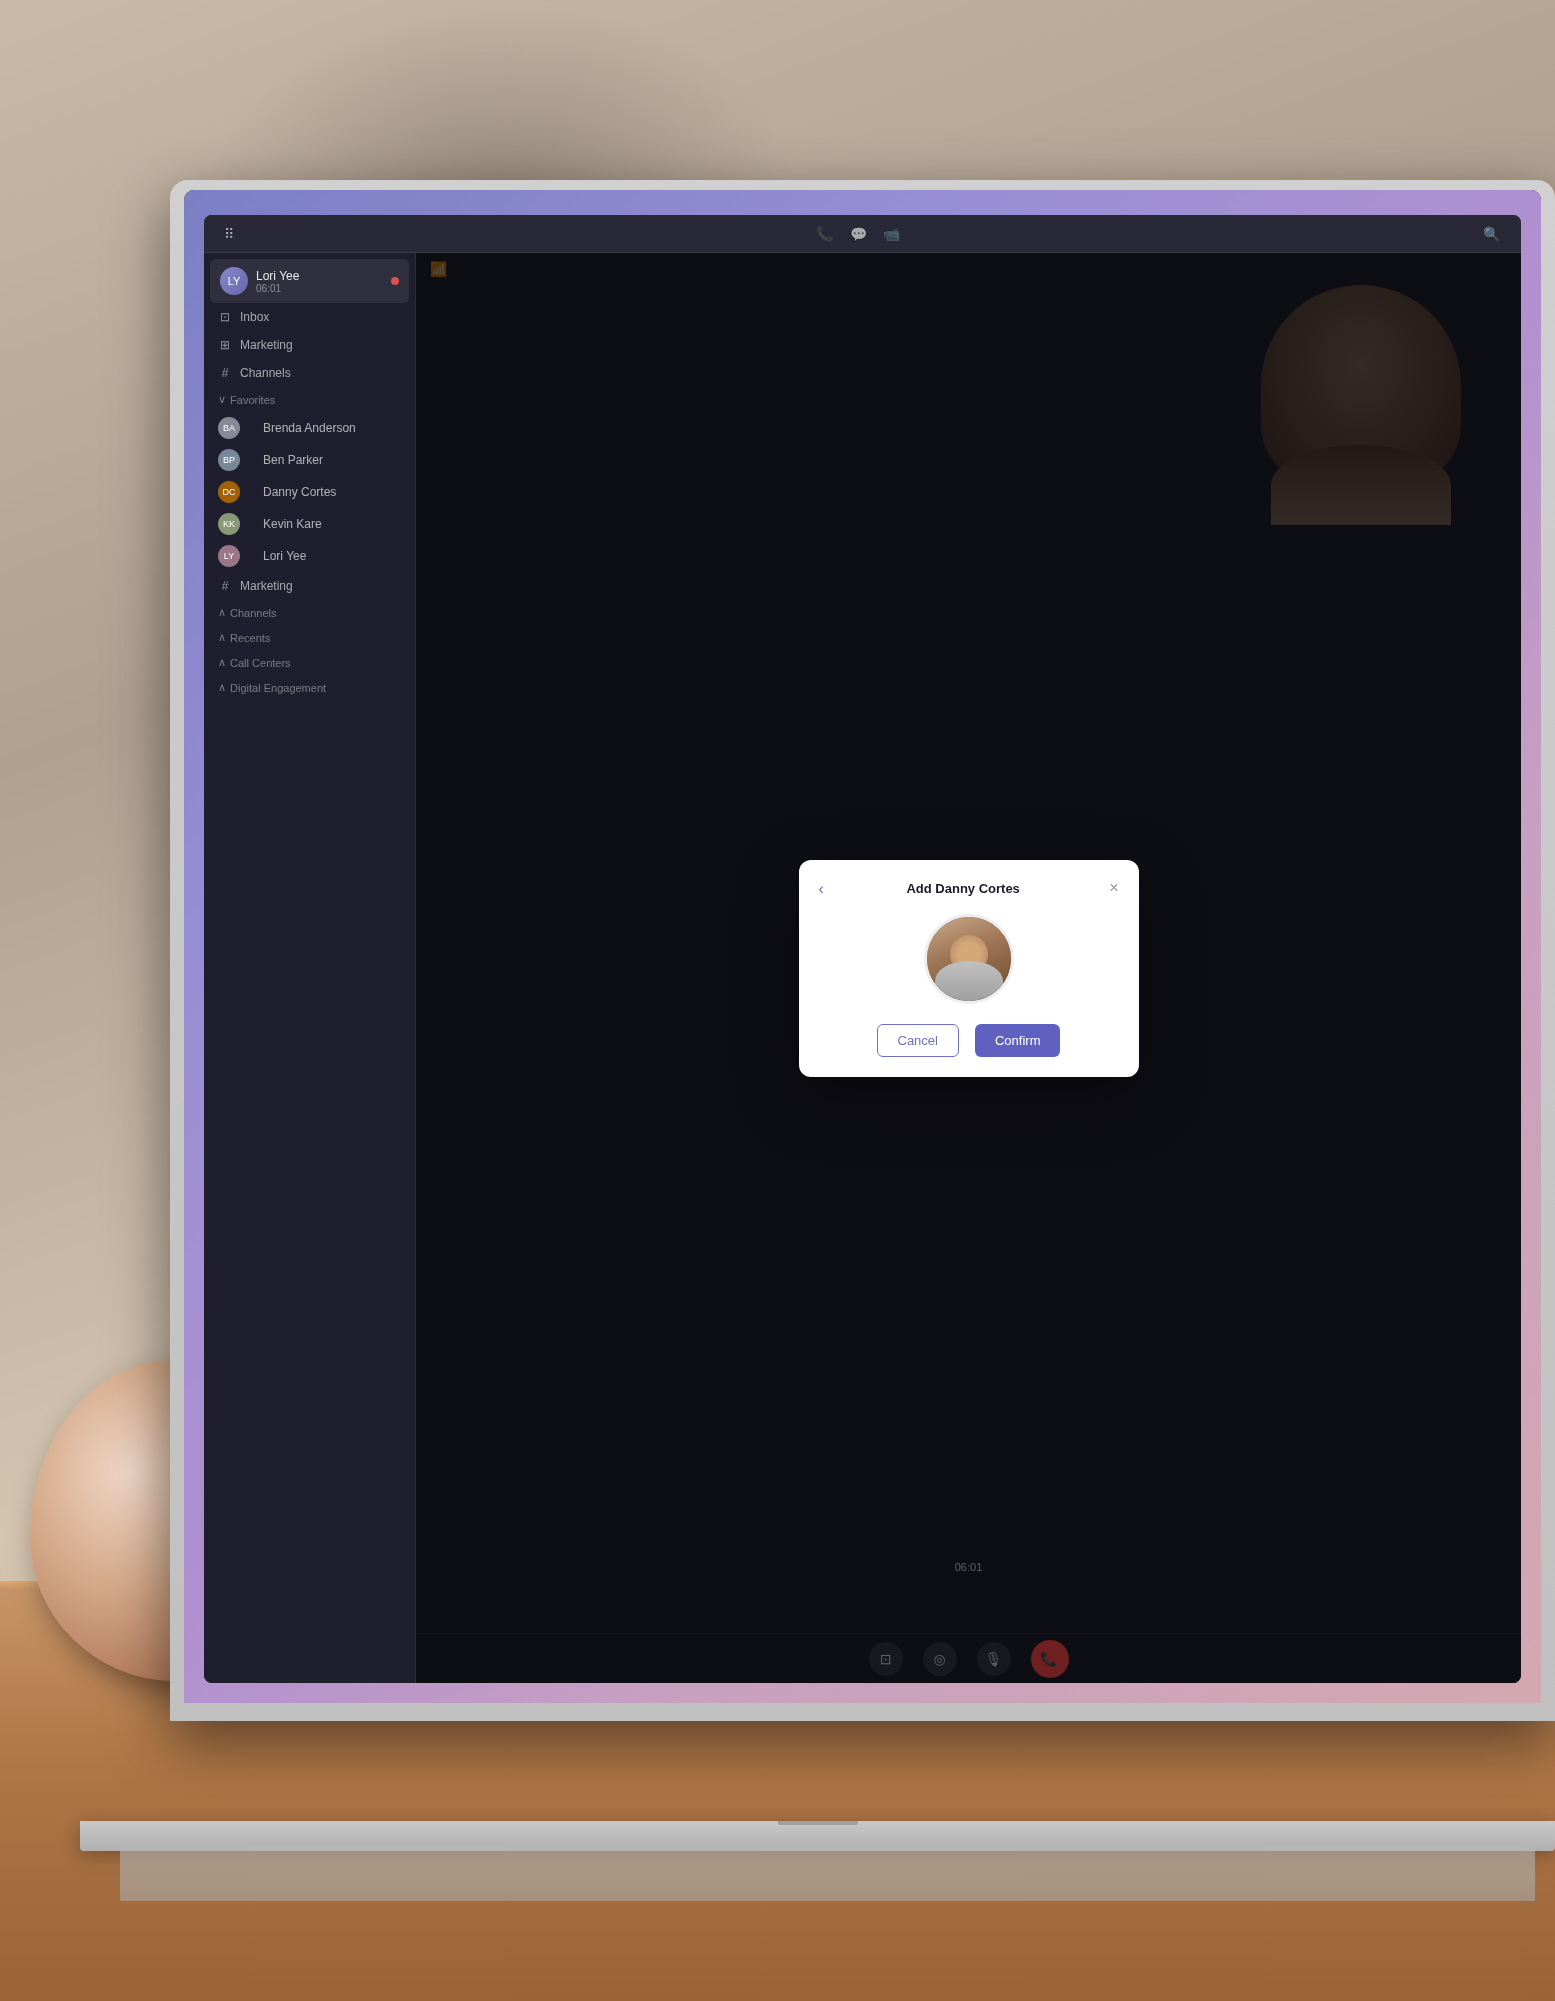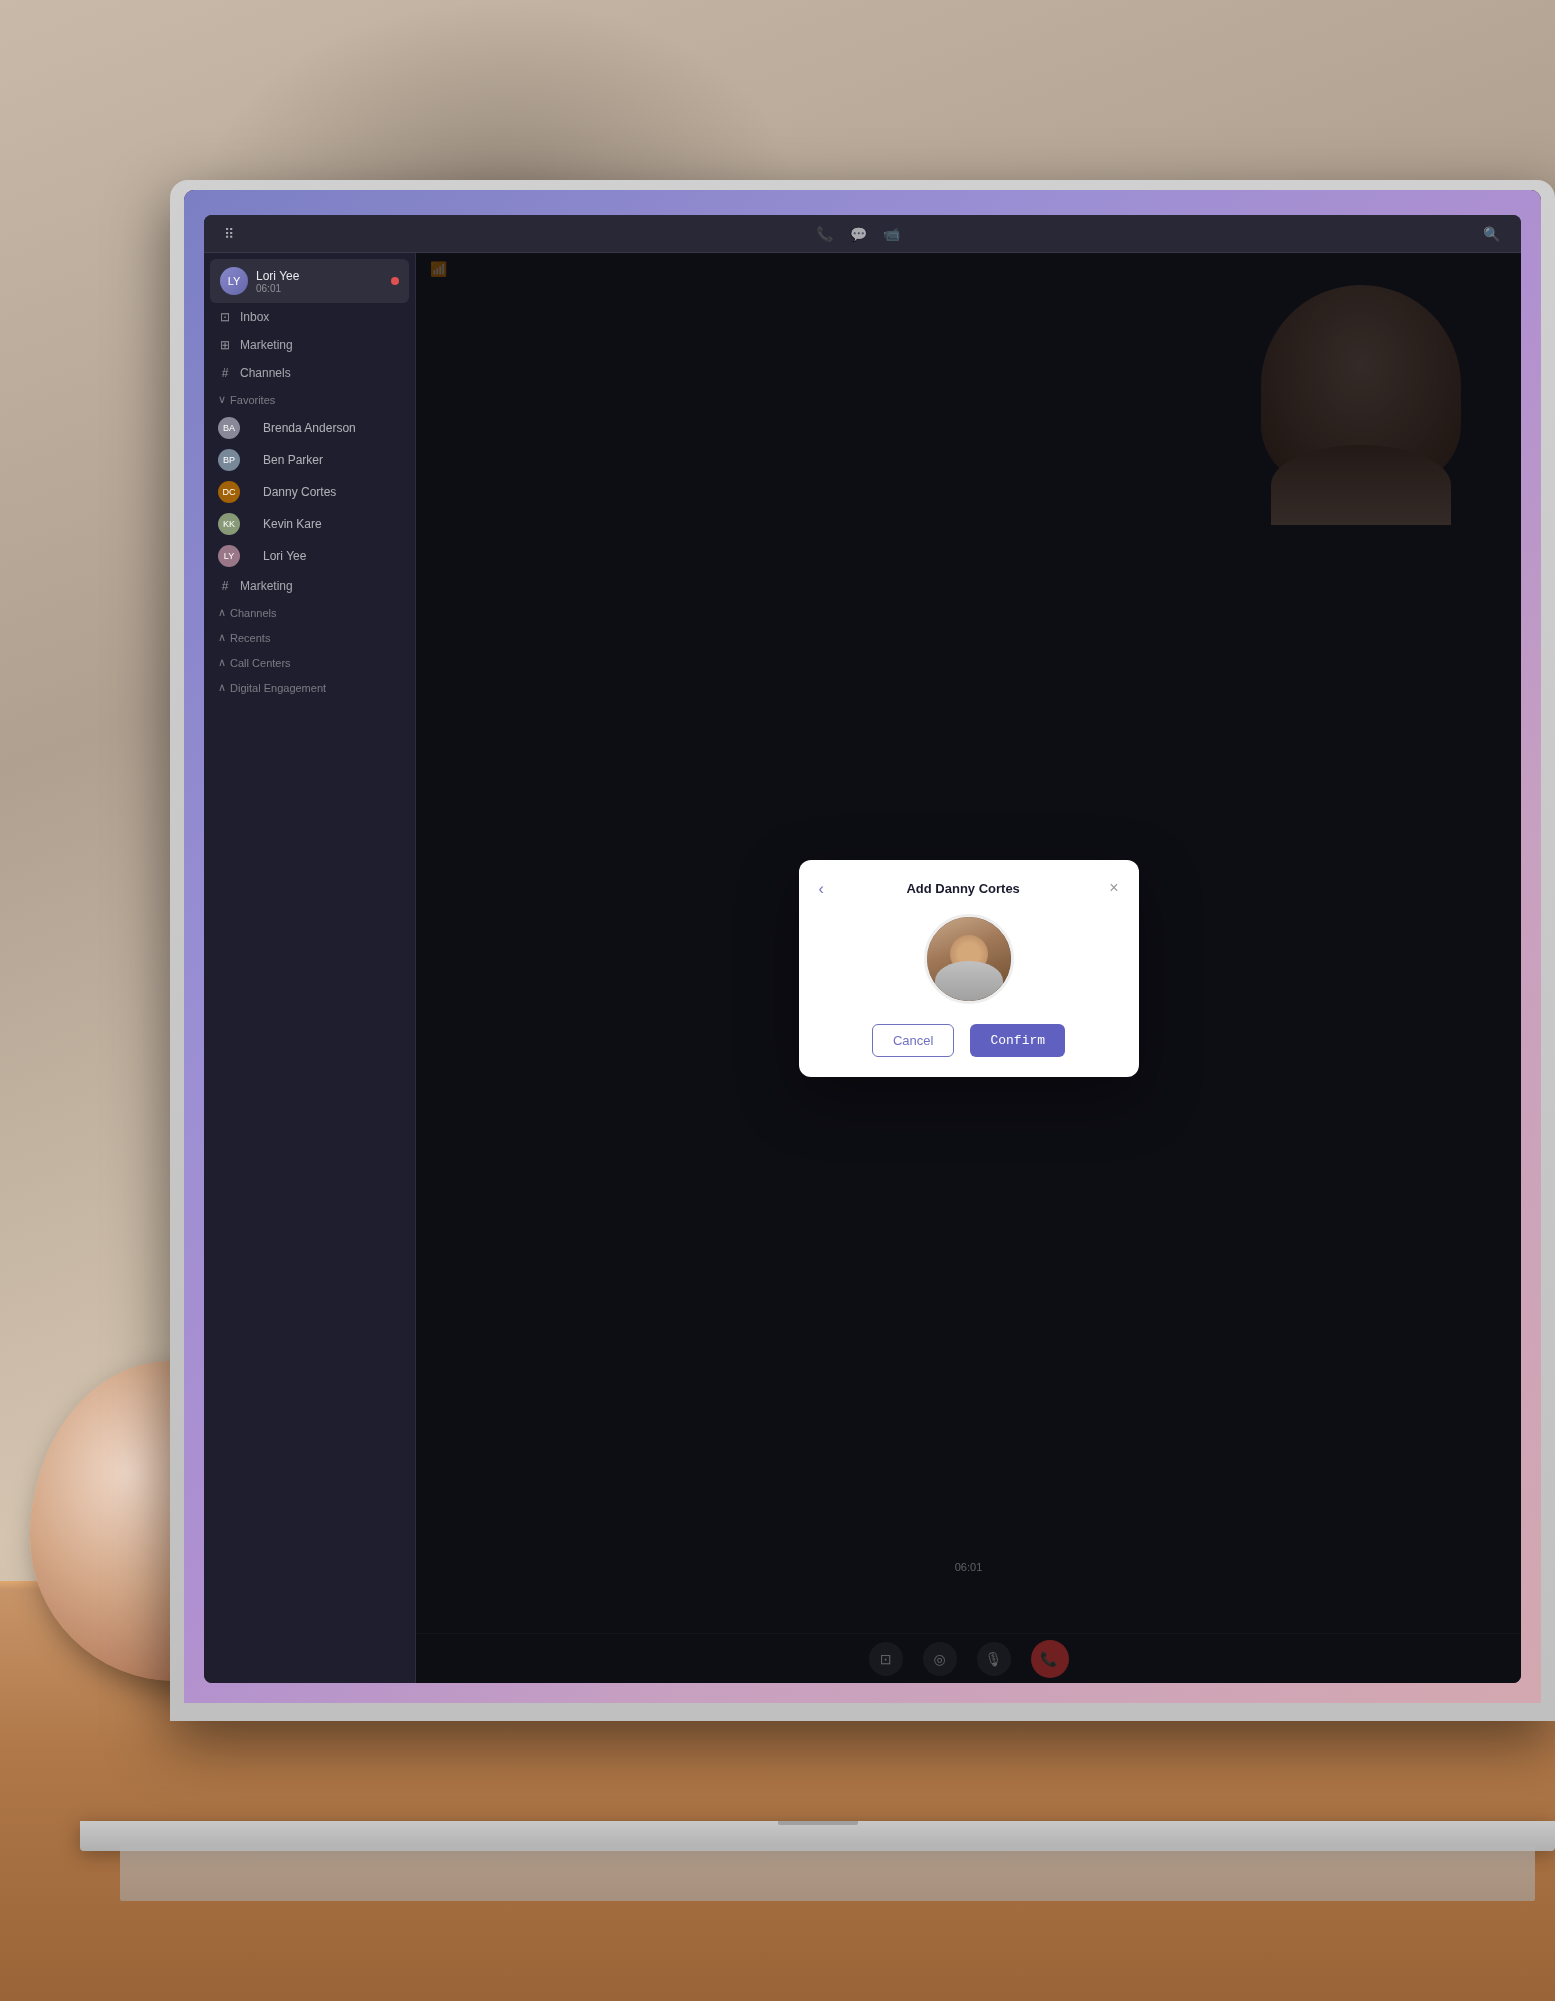--- a/index.html
+++ b/index.html
@@ -441,21 +441,20 @@
 
     .btn-confirm {
       padding: 8px 20px;
       border: none;
       background: #6060c0;
       color: white;
       border-radius: 6px;
       font-size: 13px;
       cursor: pointer;
       font-weight: 500;
-      font-family: Liberation Mono, monospace;
     }
 
     
     .laptop-base {
       position: absolute;
       bottom: 150px;
       left: 80px;
       right: 0px;
       height: 30px;
       background: linear-gradient(180deg, #c8c8c8 0%, #b0b0b0 100%);

